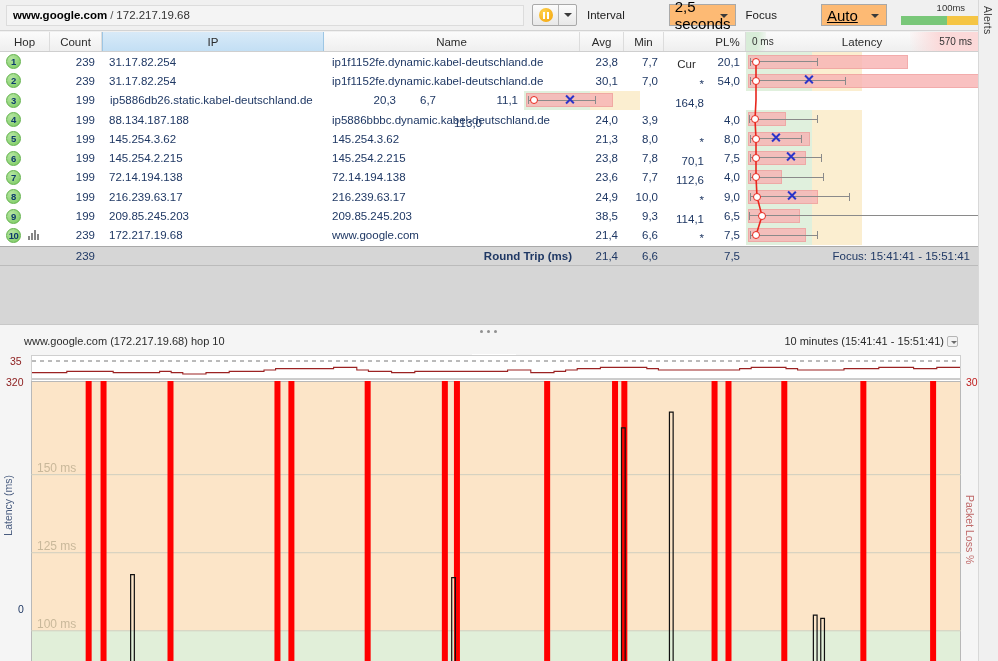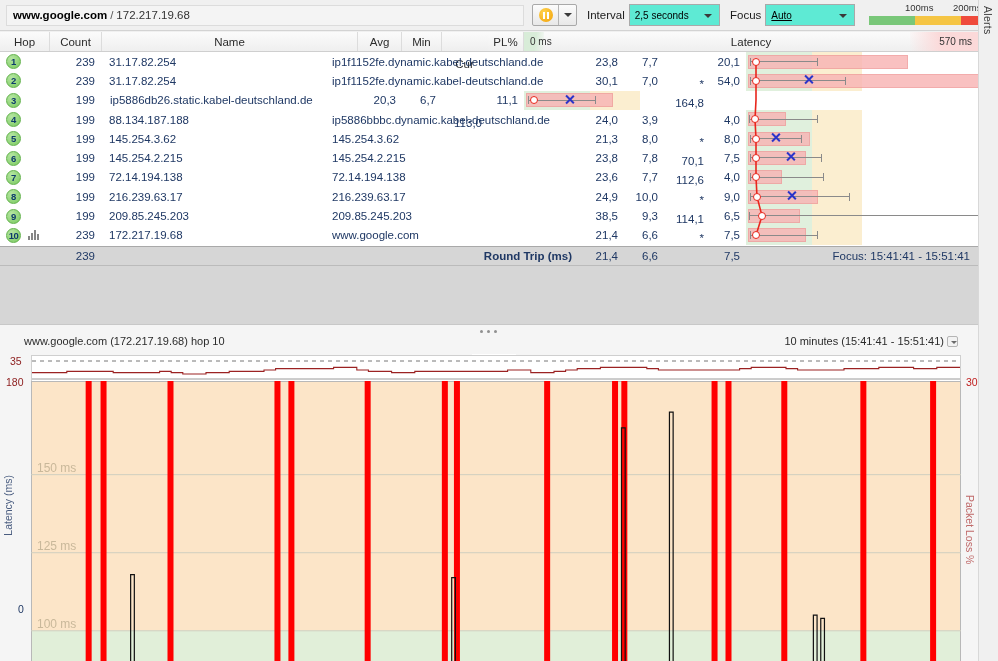--- a/index.html
+++ b/index.html
@@ -51,23 +51,23 @@
   }
   .pause-icon::before { left: 4px; }
   .pause-icon::after  { left: 8px; }
   #btn-pause-menu {
     width: 17px; height: 100%; display: flex; align-items: center; justify-content: center; cursor: pointer;
   }
   .caret { width: 0; height: 0; border-left: 4px solid transparent; border-right: 4px solid transparent; border-top: 4px solid #3a3a3a; }
 
   .tb-label { margin-left: 10px; margin-right: 4px; font-size: 11.5px; color: #1a1a1a; }
   .tb-select {
-    height: 22px; border: 1px solid #a9a9a9; background: #5eead4;
+    height: 22px; border: 1px solid #a9a9a9; background: #fdba74;
     display: flex; align-items: center; padding-left: 5px; position: relative;
-    font-size: 10px; color: #000; cursor: pointer;
+    font-size: 15px; color: #000; cursor: pointer; margin-left: 40px;
   }
   .tb-select .sel-caret { position: absolute; right: 7px; top: 9px; }
   #sel-interval { width: 106px; }
   #sel-focus { width: 104px; text-decoration: underline; }
 
   
   #legend { margin-left: 14px; width: 128px; position: relative; height: 26px; }
   #legend .lg-labels { position: absolute; top: 0; left: 0; width: 100%; height: 13px; font-size: 9.5px; color: #333; }
   #legend .lg-labels span { position: absolute; }
   #legend .lg-bar {
@@ -269,20 +269,21 @@
   </div>
 
   <div id="alerts-tab">
     <span class="vtext">Alerts</span>
   </div>
 
   <div id="table-wrap">
     <div id="thead">
       <div class="th c-hop">Hop</div>
       <div class="th c-count">Count</div>
+      <div class="th c-ip sorted">IP</div>
       <div class="th c-name">Name</div>
       <div class="th c-avg">Avg</div>
       <div class="th c-min">Min</div>
       <div class="th c-cur">Cur</div>
       <div class="th c-pl">PL%</div>
       <div class="th c-lat">
         <div class="lat-head-green"></div>
         <div class="lat-head-red"></div>
         <span class="lat-head-left">0 ms</span>
         <span class="lat-head-title">Latency</span>
@@ -536,21 +537,21 @@
     <span id="jitter-label-35">35</span>
     <span id="jitter-title">Jitter (ms)</span>
     <div id="jitter-box">
       <svg id="jitter-svg" width="928" height="24" viewBox="0 0 928 24" preserveAspectRatio="none">
           <line x1="0" y1="5" x2="928" y2="5" stroke="#777" stroke-width="1" stroke-dasharray="4 4"></line>
           <path d="M0.00,16.67L11.60,16.67L11.60,16.67L23.20,16.67L23.20,16.67L34.80,16.67L34.80,15.33L46.40,15.33L46.40,15.33L58.00,15.33L58.00,15.33L69.60,15.33L69.60,15.33L81.20,15.33L81.20,16.67L92.80,16.67L92.80,16.67L104.40,16.67L104.40,16.67L116.00,16.67L116.00,16.67L127.60,16.67L127.60,15.33L139.20,15.33L139.20,16.67L150.80,16.67L150.80,18.00L162.40,18.00L162.40,18.00L174.00,18.00L174.00,16.67L185.60,16.67L185.60,16.67L197.20,16.67L197.20,15.33L208.80,15.33L208.80,15.33L220.40,15.33L220.40,15.33L232.00,15.33L232.00,14.00L243.60,14.00L243.60,12.67L255.20,12.67L255.20,12.67L266.80,12.67L266.80,12.67L278.40,12.67L278.40,12.67L290.00,12.67L290.00,12.67L301.60,12.67L301.60,11.33L313.20,11.33L313.20,11.33L324.80,11.33L324.80,14.00L336.40,14.00L336.40,15.33L348.00,15.33L348.00,15.33L359.60,15.33L359.60,16.67L371.20,16.67L371.20,16.67L382.80,16.67L382.80,15.33L394.40,15.33L394.40,15.33L406.00,15.33L406.00,15.33L417.60,15.33L417.60,15.33L429.20,15.33L429.20,15.33L440.80,15.33L440.80,15.33L452.40,15.33L452.40,15.33L464.00,15.33L464.00,15.33L475.60,15.33L475.60,14.00L487.20,14.00L487.20,14.00L498.80,14.00L498.80,16.67L510.40,16.67L510.40,16.67L522.00,16.67L522.00,15.33L533.60,15.33L533.60,14.00L545.20,14.00L545.20,12.67L556.80,12.67L556.80,12.67L568.40,12.67L568.40,11.33L580.00,11.33L580.00,11.33L591.60,11.33L591.60,11.33L603.20,11.33L603.20,11.33L614.80,11.33L614.80,12.67L626.40,12.67L626.40,14.00L638.00,14.00L638.00,14.00L649.60,14.00L649.60,14.00L661.20,14.00L661.20,14.00L672.80,14.00L672.80,14.00L684.40,14.00L684.40,14.00L696.00,14.00L696.00,14.00L707.60,14.00L707.60,12.67L719.20,12.67L719.20,11.33L730.80,11.33L730.80,11.33L742.40,11.33L742.40,11.33L754.00,11.33L754.00,12.67L765.60,12.67L765.60,14.00L777.20,14.00L777.20,14.00L788.80,14.00L788.80,14.00L800.40,14.00L800.40,14.00L812.00,14.00L812.00,12.67L823.60,12.67L823.60,12.67L835.20,12.67L835.20,12.67L846.80,12.67L846.80,11.33L858.40,11.33L858.40,11.33L870.00,11.33L870.00,11.33L881.60,11.33L881.60,12.67L893.20,12.67L893.20,12.67L904.80,12.67L904.80,11.33L916.40,11.33L916.40,11.33L928.00,11.33" fill="none" stroke="#9b2222" stroke-width="1.1"></path>
           <line x1="0" y1="23" x2="928" y2="23" stroke="#9a9a9a" stroke-width="1"></line>
         </svg>
     </div>
 
-    <span id="chart-label-180">180</span>
+    <span id="chart-label-180">320</span>
     <span id="chart-label-0">0</span>
     <span id="chart-label-30">30</span>
     <span id="ylabel-left">Latency (ms)</span>
     <span id="ylabel-right">Packet Loss %</span>
 
     <div id="chart-box">
       <svg id="main-svg" width="930" height="562" viewBox="0 0 930 562" preserveAspectRatio="none">
           <rect x="0" y="0" width="930" height="249.77777777777777" fill="#fce5c8"></rect>
           <rect x="0" y="249.77777777777777" width="930" height="312.22222222222223" fill="#e1efd9"></rect>
           <rect x="0.5" y="0.5" width="929" height="561" fill="none" stroke="#b8b8b8"></rect>

